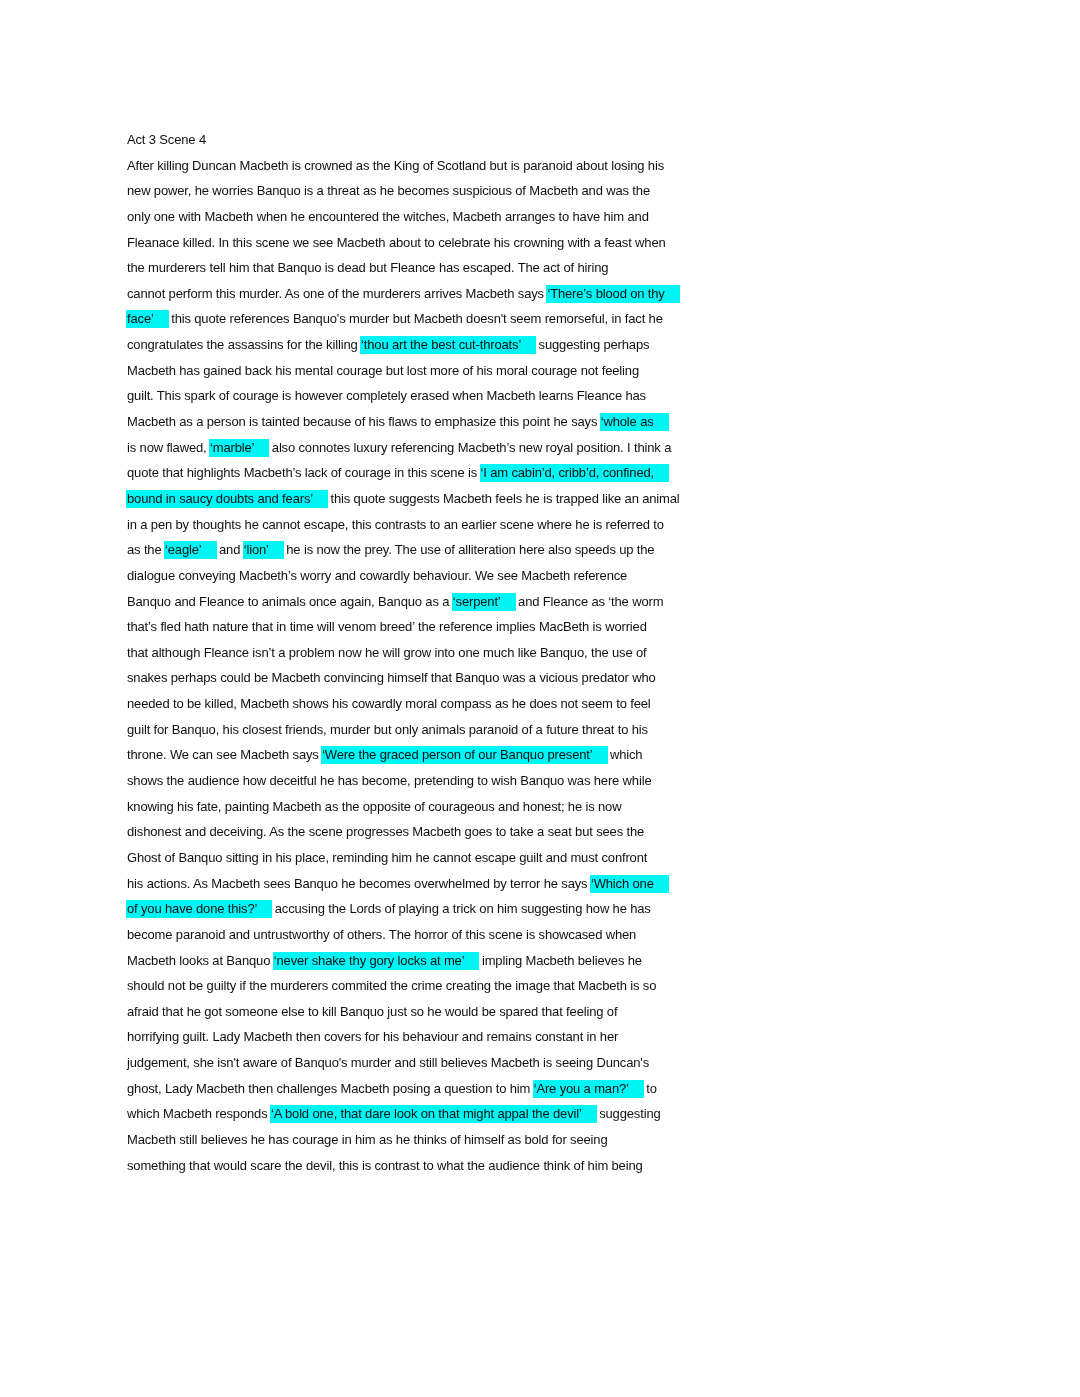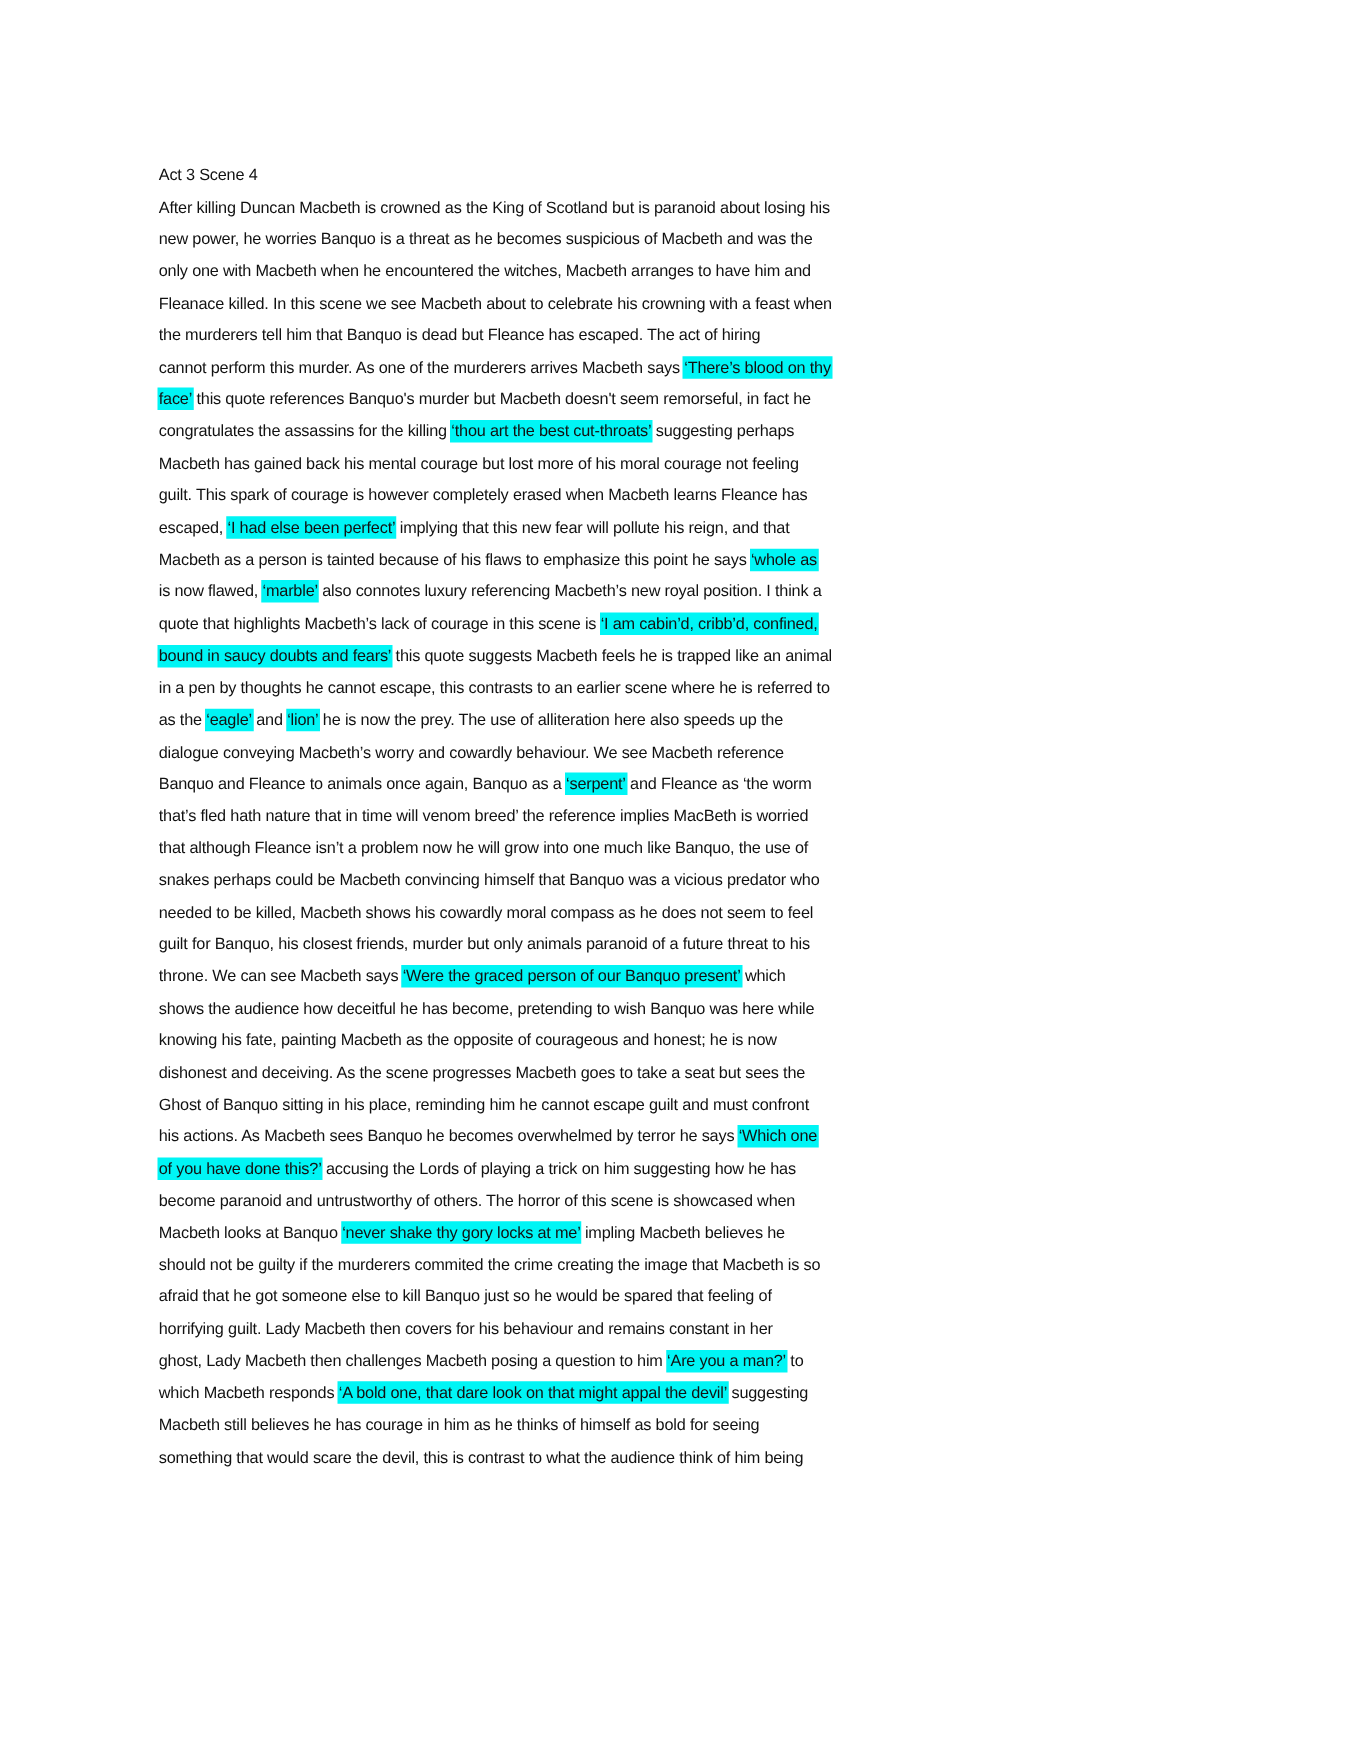--- a/index.html
+++ b/index.html
@@ -14,41 +14,40 @@
       color: #111111;
       letter-spacing: -0.15px;
     }
     .line {
       height: 25.65px;
       line-height: 25.65px;
       white-space: nowrap;
     }
     .hl {
       background: #00f5f5;
-      padding: 1px 1px 2px 1px;
+      padding: 1px 15px 2px 1px;
       margin: 16px -1px;
     }
   </style>
 </head>
 <body>
 
 <div class="page">
   <div class="line">Act 3 Scene 4</div>
   <div id="body-lines">
       <div class="line"><span>After killing Duncan Macbeth is crowned as the King of Scotland but is paranoid about losing his</span></div>
       <div class="line"><span>new power, he worries Banquo is a threat as he becomes suspicious of Macbeth and was the</span></div>
       <div class="line"><span>only one with Macbeth when he encountered the witches, Macbeth arranges to have him and</span></div>
       <div class="line"><span>Fleanace killed. In this scene we see Macbeth about to celebrate his crowning with a feast when</span></div>
       <div class="line"><span>the murderers tell him that Banquo is dead but Fleance has escaped. The act of hiring</span></div>
       <div class="line"><span>cannot perform this murder. As one of the murderers arrives Macbeth says </span><span class="hl">‘There’s blood on thy</span></div>
       <div class="line"><span class="hl">face’</span><span> this quote references Banquo's murder but Macbeth doesn't seem remorseful, in fact he</span></div>
       <div class="line"><span>congratulates the assassins for the killing </span><span class="hl">‘thou art the best cut-throats’</span><span> suggesting perhaps</span></div>
       <div class="line"><span>Macbeth has gained back his mental courage but lost more of his moral courage not feeling</span></div>
       <div class="line"><span>guilt. This spark of courage is however completely erased when Macbeth learns Fleance has</span></div>
-      <div class="line"><span>escaped, </span><span class="hl">‘I had else been perfect’</span><span> implying that this new fear will pollute his reign, and that</span></div>
       <div class="line"><span>Macbeth as a person is tainted because of his flaws to emphasize this point he says </span><span class="hl">‘whole as</span></div>
       <div class="line"><span>is now flawed, </span><span class="hl">‘marble’</span><span> also connotes luxury referencing Macbeth’s new royal position. I think a</span></div>
       <div class="line"><span>quote that highlights Macbeth’s lack of courage in this scene is </span><span class="hl">‘I am cabin’d, cribb’d, confined,</span></div>
       <div class="line"><span class="hl">bound in saucy doubts and fears’</span><span> this quote suggests Macbeth feels he is trapped like an animal</span></div>
       <div class="line"><span>in a pen by thoughts he cannot escape, this contrasts to an earlier scene where he is referred to</span></div>
       <div class="line"><span>as the </span><span class="hl">‘eagle’</span><span> and </span><span class="hl">‘lion’</span><span> he is now the prey. The use of alliteration here also speeds up the</span></div>
       <div class="line"><span>dialogue conveying Macbeth’s worry and cowardly behaviour. We see Macbeth reference</span></div>
       <div class="line"><span>Banquo and Fleance to animals once again, Banquo as a </span><span class="hl">‘serpent’</span><span> and Fleance as ‘the worm</span></div>
       <div class="line"><span>that’s fled hath nature that in time will venom breed’ the reference implies MacBeth is worried</span></div>
       <div class="line"><span>that although Fleance isn’t a problem now he will grow into one much like Banquo, the use of</span></div>
@@ -60,18 +59,19 @@
       <div class="line"><span>knowing his fate, painting Macbeth as the opposite of courageous and honest; he is now</span></div>
       <div class="line"><span>dishonest and deceiving. As the scene progresses Macbeth goes to take a seat but sees the</span></div>
       <div class="line"><span>Ghost of Banquo sitting in his place, reminding him he cannot escape guilt and must confront</span></div>
       <div class="line"><span>his actions. As Macbeth sees Banquo he becomes overwhelmed by terror he says </span><span class="hl">‘Which one</span></div>
       <div class="line"><span class="hl">of you have done this?’</span><span> accusing the Lords of playing a trick on him suggesting how he has</span></div>
       <div class="line"><span>become paranoid and untrustworthy of others. The horror of this scene is showcased when</span></div>
       <div class="line"><span>Macbeth looks at Banquo </span><span class="hl">‘never shake thy gory locks at me’</span><span> impling Macbeth believes he</span></div>
       <div class="line"><span>should not be guilty if the murderers commited the crime creating the image that Macbeth is so</span></div>
       <div class="line"><span>afraid that he got someone else to kill Banquo just so he would be spared that feeling of</span></div>
       <div class="line"><span>horrifying guilt. Lady Macbeth then covers for his behaviour and remains constant in her</span></div>
+      <div class="line"><span>judgement, she isn't aware of Banquo's murder and still believes Macbeth is seeing Duncan's</span></div>
       <div class="line"><span>ghost, Lady Macbeth then challenges Macbeth posing a question to him </span><span class="hl">‘Are you a man?’</span><span> to</span></div>
       <div class="line"><span>which Macbeth responds </span><span class="hl">‘A bold one, that dare look on that might appal the devil’</span><span> suggesting</span></div>
       <div class="line"><span>Macbeth still believes he has courage in him as he thinks of himself as bold for seeing</span></div>
       <div class="line"><span>something that would scare the devil, this is contrast to what the audience think of him being</span></div>
     </div>
 </div>
 
 </body></html>

